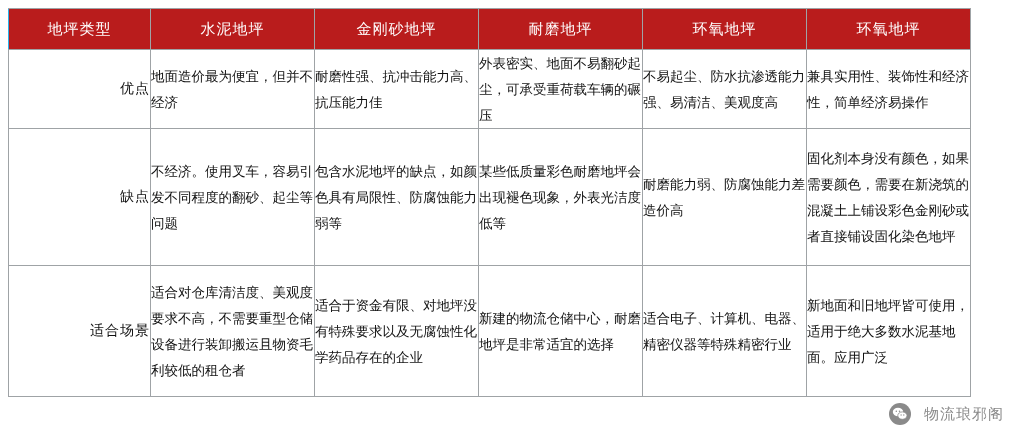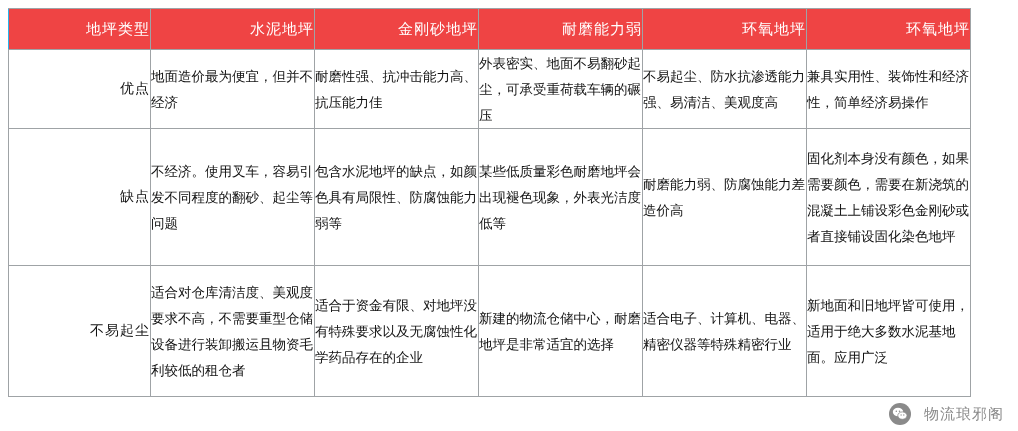--- a/index.html
+++ b/index.html
@@ -33,26 +33,26 @@
   table.floor-table col.c4 { width: 164px; }
   table.floor-table col.c5 { width: 164px; }
 
   table.floor-table td, table.floor-table th {
     border: 1px solid #9fa3a6;
     vertical-align: middle;
     padding: 0;
   }
 
   .hdr-row th {
-    background: #ef4444;
+    background: #b91c1c;
     color: #ffffff;
     height: 40px;
     font-size: 15px;
     font-weight: normal;
-    text-align: right;
+    text-align: center;
     letter-spacing: 1px;
     border: 1px solid #29b4ec;
   }
   .hdr-row th.first {
     border-left: 1px solid #29b4ec;
   }
 
   .stars-row td {
     height: 28px;
     text-align: center;
@@ -118,21 +118,21 @@
         <col class="c2">
         <col class="c3">
         <col class="c4">
         <col class="c5">
     </colgroup>
     <thead>
       <tr class="hdr-row">
         <th class="first">地坪类型</th>
         <th>水泥地坪</th>
         <th>金刚砂地坪</th>
-        <th>耐磨能力弱</th>
+        <th>耐磨地坪</th>
         <th>环氧地坪</th>
         <th>环氧地坪</th>
       </tr>
     </thead>
     <tbody>
       <tr class="r-pros">
         <td class="rowlabel">优点</td>
         <td class="cell-text">地面造价最为便宜，但并不经济</td>
         <td class="cell-text">耐磨性强、抗冲击能力高、抗压能力佳</td>
         <td class="cell-text">外表密实、地面不易翻砂起尘，可承受重荷载车辆的碾压</td>
@@ -141,21 +141,21 @@
       </tr>
       <tr class="r-cons">
         <td class="rowlabel">缺点</td>
         <td class="cell-text">不经济。使用叉车，容易引发不同程度的翻砂、起尘等问题</td>
         <td class="cell-text">包含水泥地坪的缺点，如颜色具有局限性、防腐蚀能力弱等</td>
         <td class="cell-text">某些低质量彩色耐磨地坪会出现褪色现象，外表光洁度低等</td>
         <td class="cell-text">耐磨能力弱、防腐蚀能力差造价高</td>
         <td class="cell-text">固化剂本身没有颜色，如果需要颜色，需要在新浇筑的混凝土上铺设彩色金刚砂或者直接铺设固化染色地坪</td>
       </tr>
       <tr class="r-scene">
-        <td class="rowlabel">不易起尘</td>
+        <td class="rowlabel">适合场景</td>
         <td class="cell-text">适合对仓库清洁度、美观度要求不高，不需要重型仓储设备进行装卸搬运且物资毛利较低的租仓者</td>
         <td class="cell-text">适合于资金有限、对地坪没有特殊要求以及无腐蚀性化学药品存在的企业</td>
         <td class="cell-text">新建的物流仓储中心，耐磨地坪是非常适宜的选择</td>
         <td class="cell-text">适合电子、计算机、电器、精密仪器等特殊精密行业</td>
         <td class="cell-text">新地面和旧地坪皆可使用，适用于绝大多数水泥基地面。应用广泛</td>
       </tr>
     </tbody>
   </table>
 </div>
 

